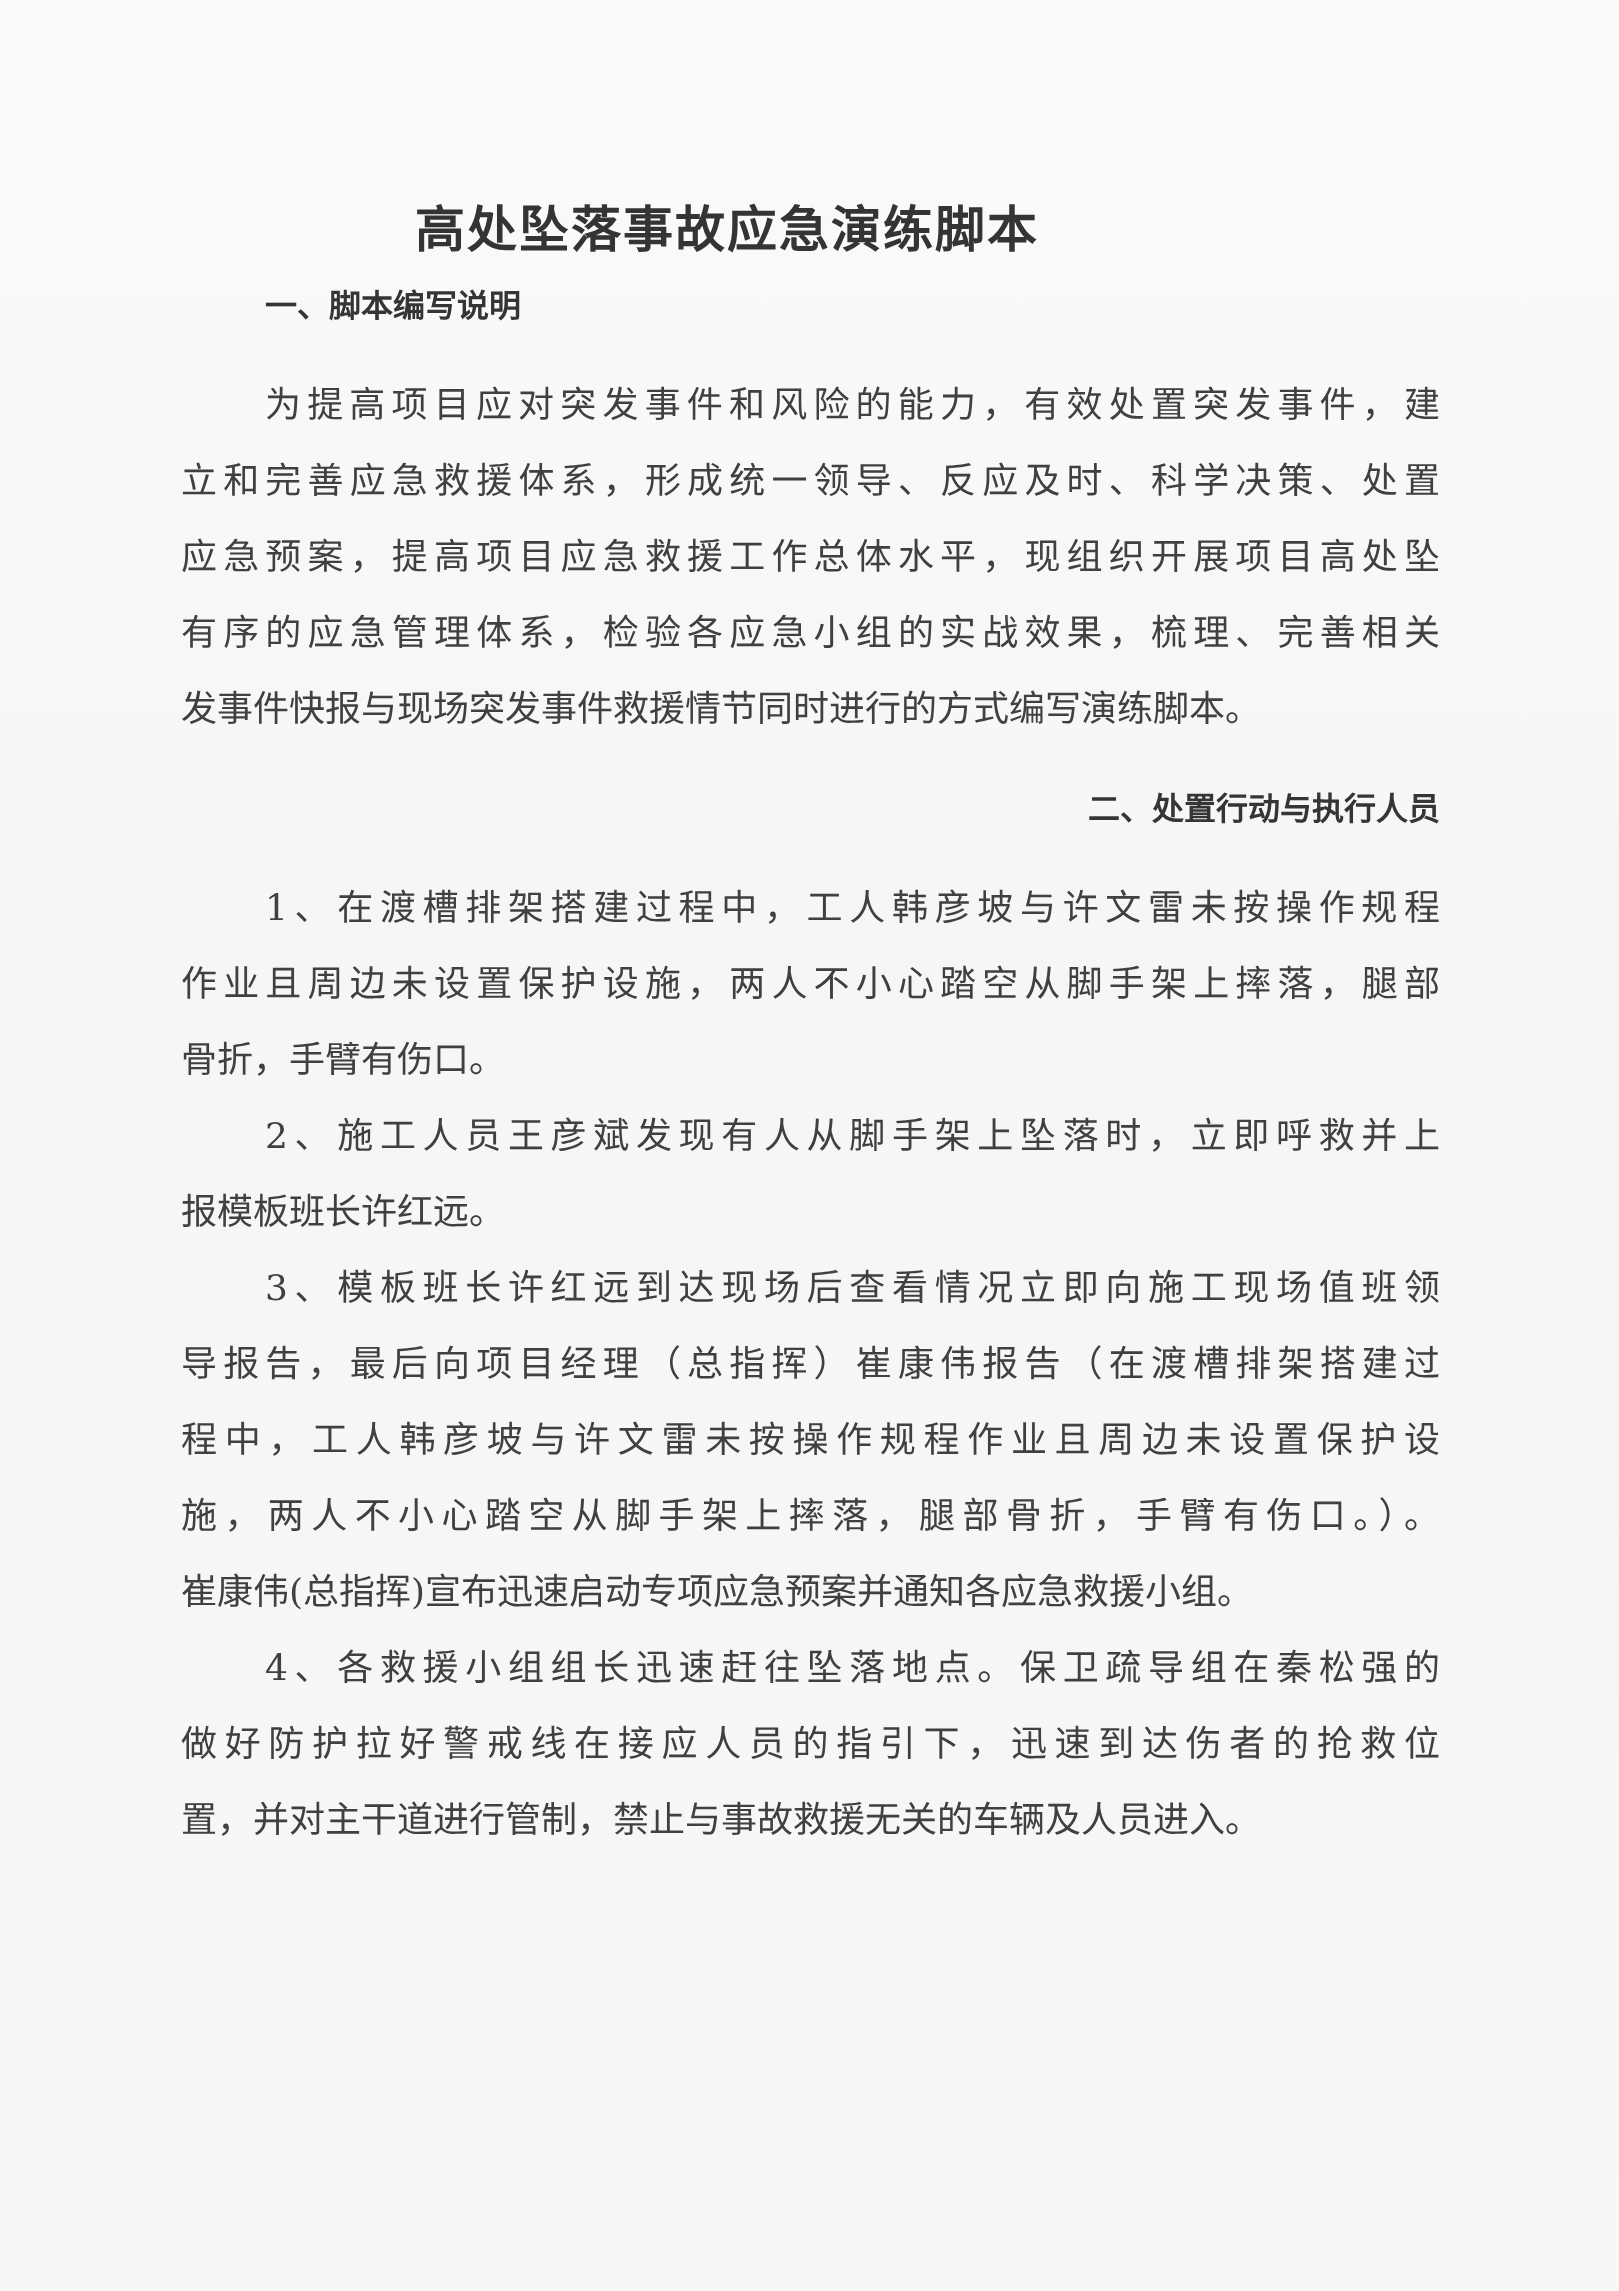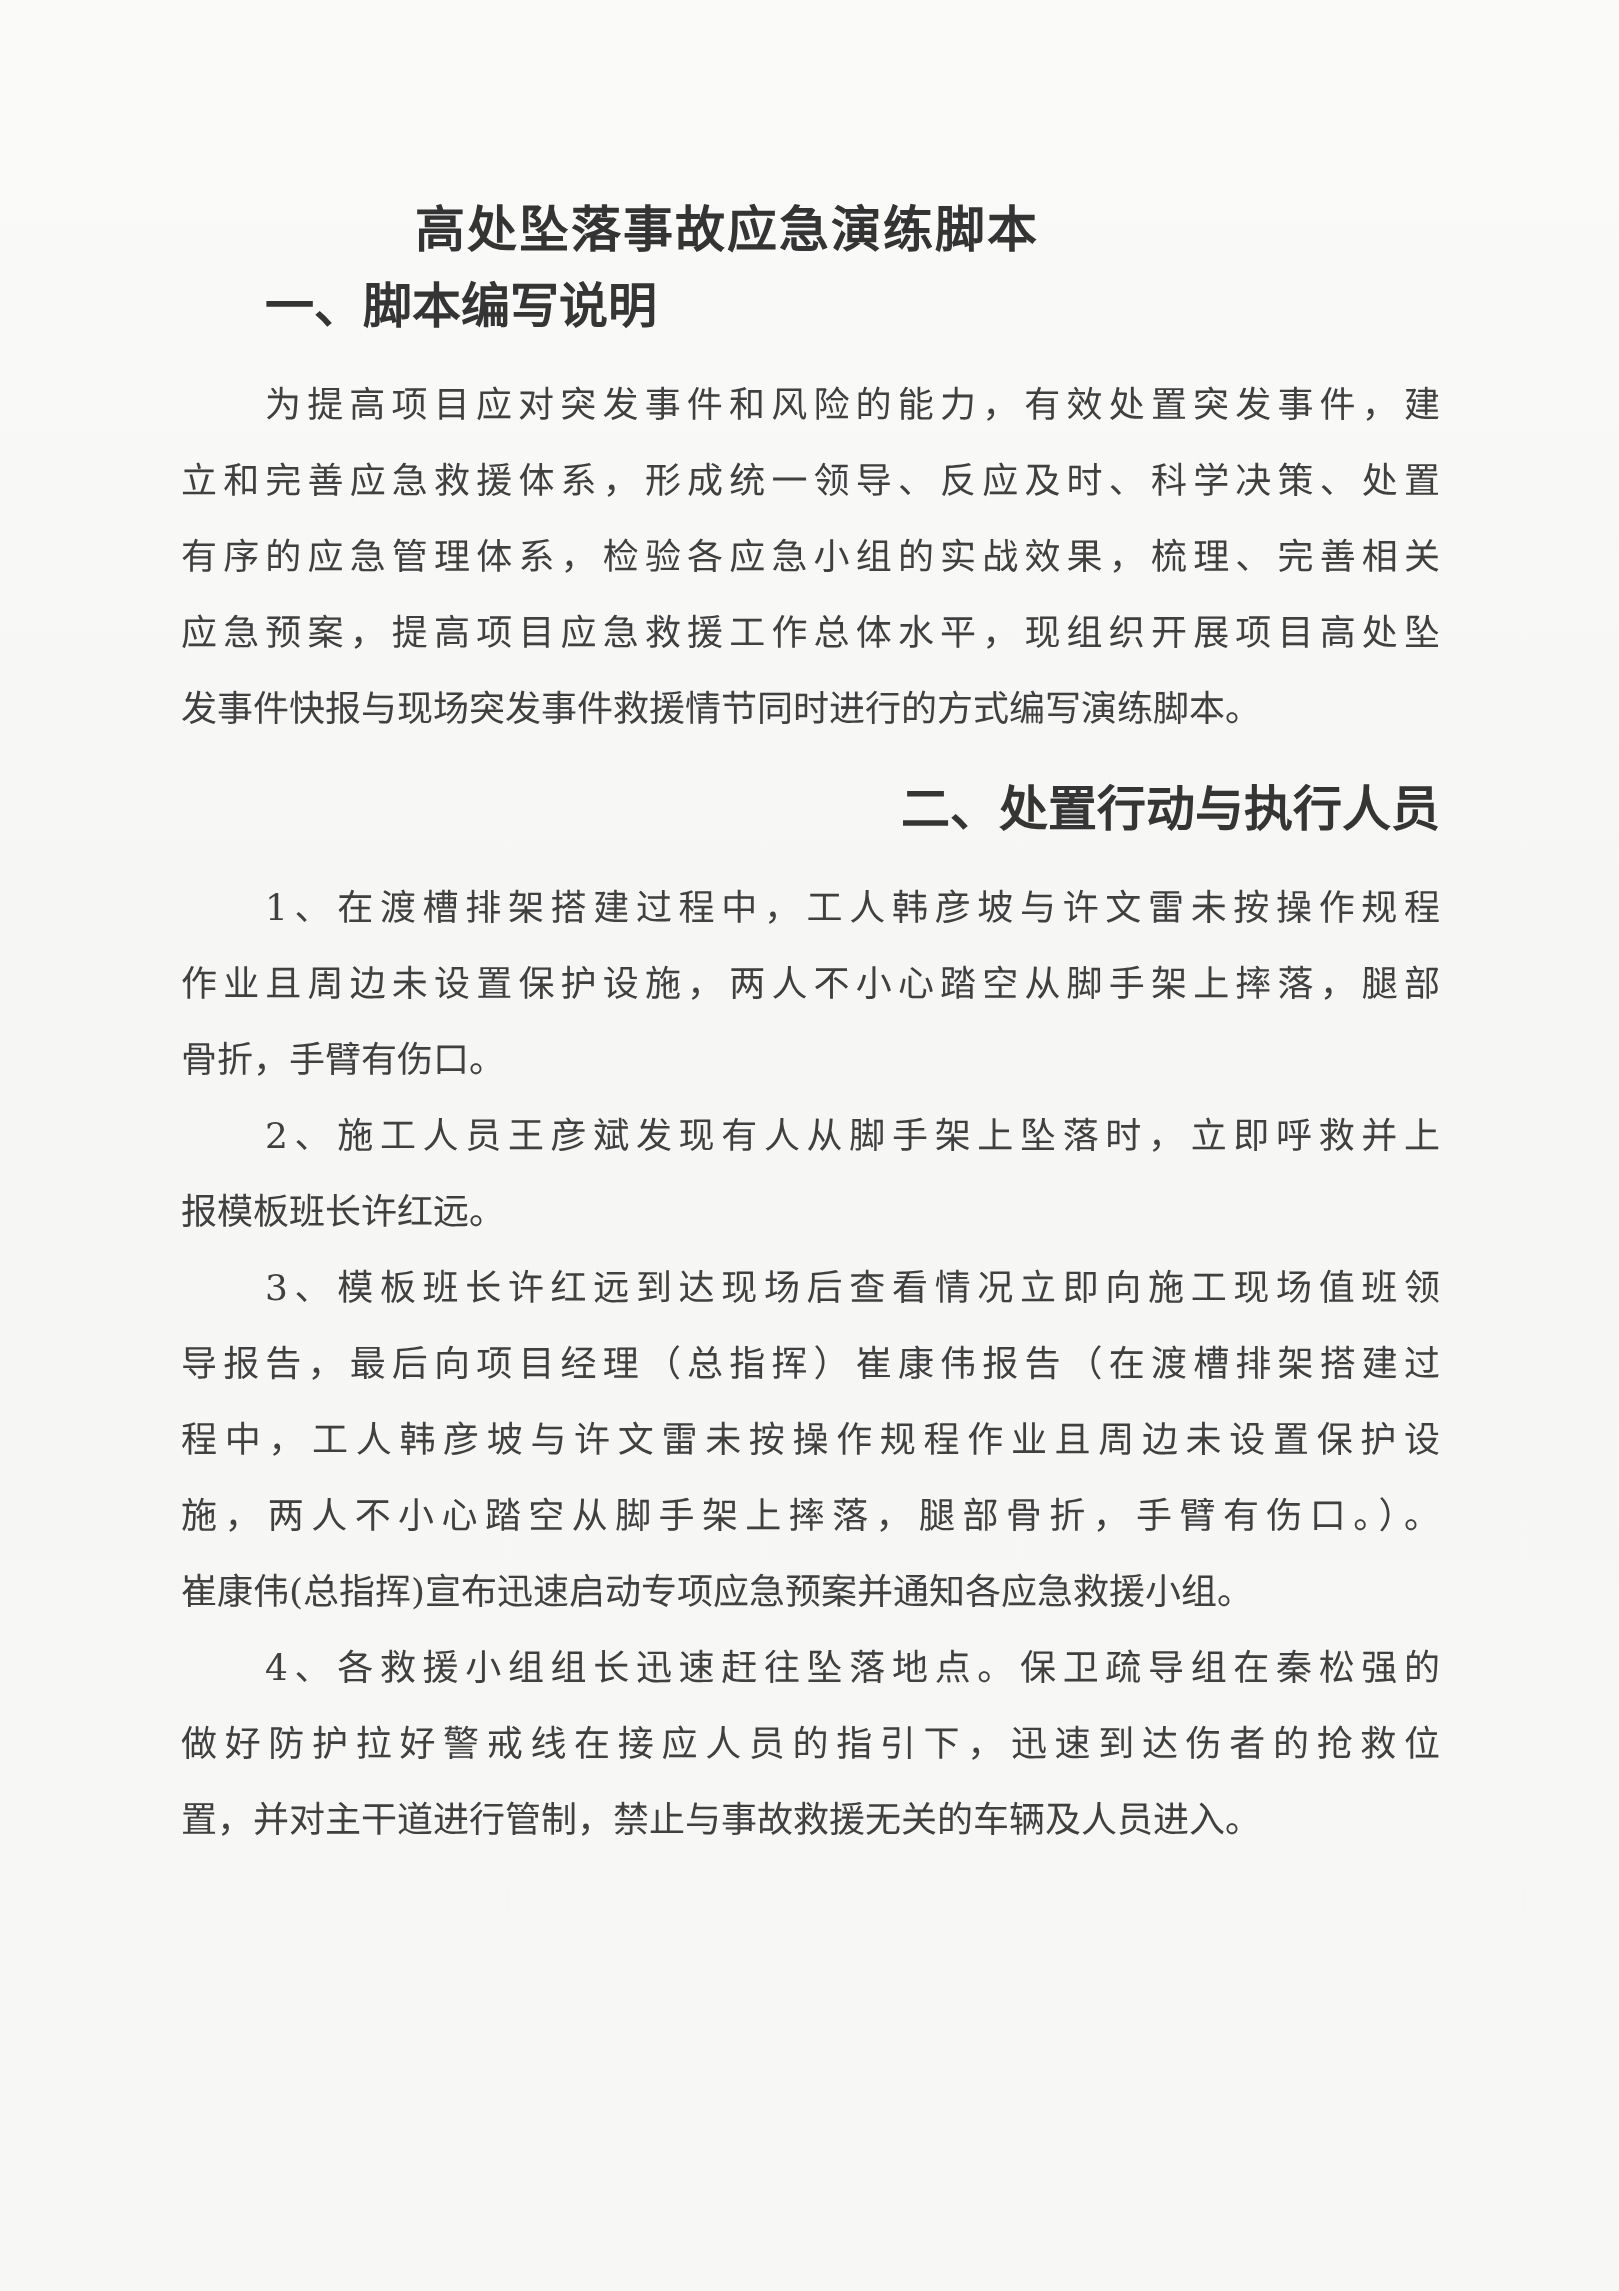--- a/index.html
+++ b/index.html
@@ -29,21 +29,21 @@
     font-size: 50px;
     line-height: 76px;
     font-weight: 700;
     letter-spacing: 2px;
     text-align: center;
     padding-right: 167px; 
     color: #343434;
     white-space: nowrap;
   }
   .heading {
-    font-size: 49px;
+    font-size: 32px;
     line-height: 76px;
     font-weight: 700;
     color: #353535;
     text-indent: 84px;
     white-space: nowrap;
   }
   .heading.spaced-above { margin-top: 24.5px; text-align: right; }
   .heading.spaced-below { margin-bottom: 22.5px; }
   .para { margin: 22.5px 0 24.5px 0; }
   .para:last-child { margin-bottom: 0; }
@@ -64,22 +64,22 @@
 <body>
 
 <div class="page">
   <div class="doc">
     <div class="doc-title">高处坠落事故应急演练脚本</div>
     <div id="blocks">
         <div class="heading spaced-below">一、脚本编写说明</div>
         <div class="para">
           <div class="line indent">为提高项目应对突发事件和风险的能力，有效处置突发事件，建</div>
           <div class="line">立和完善应急救援体系，形成统一领导、反应及时、科学决策、处置</div>
+          <div class="line">应急预案，提高项目应急救援工作总体水平，现组织开展项目高处坠</div>
           <div class="line">有序的应急管理体系，检验各应急小组的实战效果，梳理、完善相关</div>
-          <div class="line">应急预案，提高项目应急救援工作总体水平，现组织开展项目高处坠</div>
           <div class="line last">发事件快报与现场突发事件救援情节同时进行的方式编写演练脚本。</div>
         </div>
         <div class="heading spaced-above spaced-below">二、处置行动与执行人员</div>
         <div class="para">
           <div class="line indent">1、在渡槽排架搭建过程中，工人韩彦坡与许文雷未按操作规程</div>
           <div class="line">作业且周边未设置保护设施，两人不小心踏空从脚手架上摔落，腿部</div>
           <div class="line last">骨折，手臂有伤口。</div>
           <div class="line indent">2、施工人员王彦斌发现有人从脚手架上坠落时，立即呼救并上</div>
           <div class="line last">报模板班长许红远。</div>
           <div class="line indent">3、模板班长许红远到达现场后查看情况立即向施工现场值班领</div>

